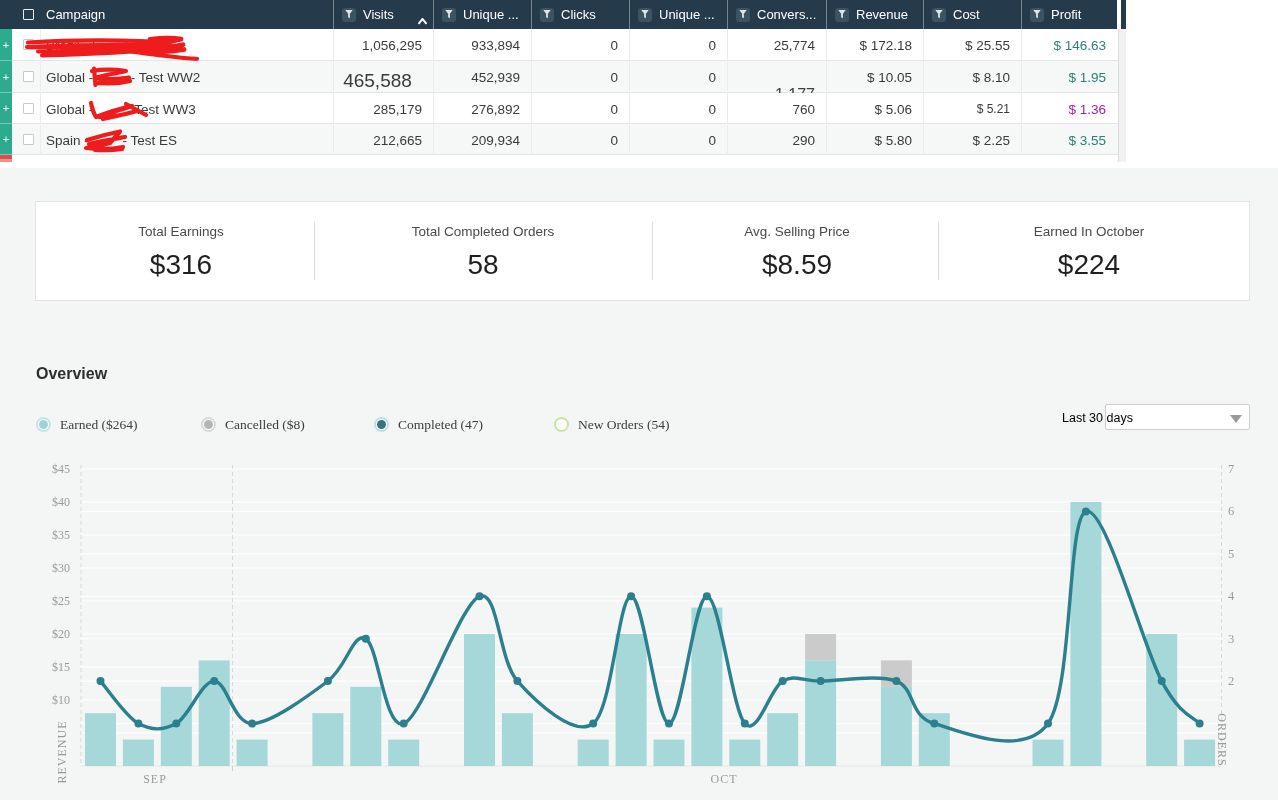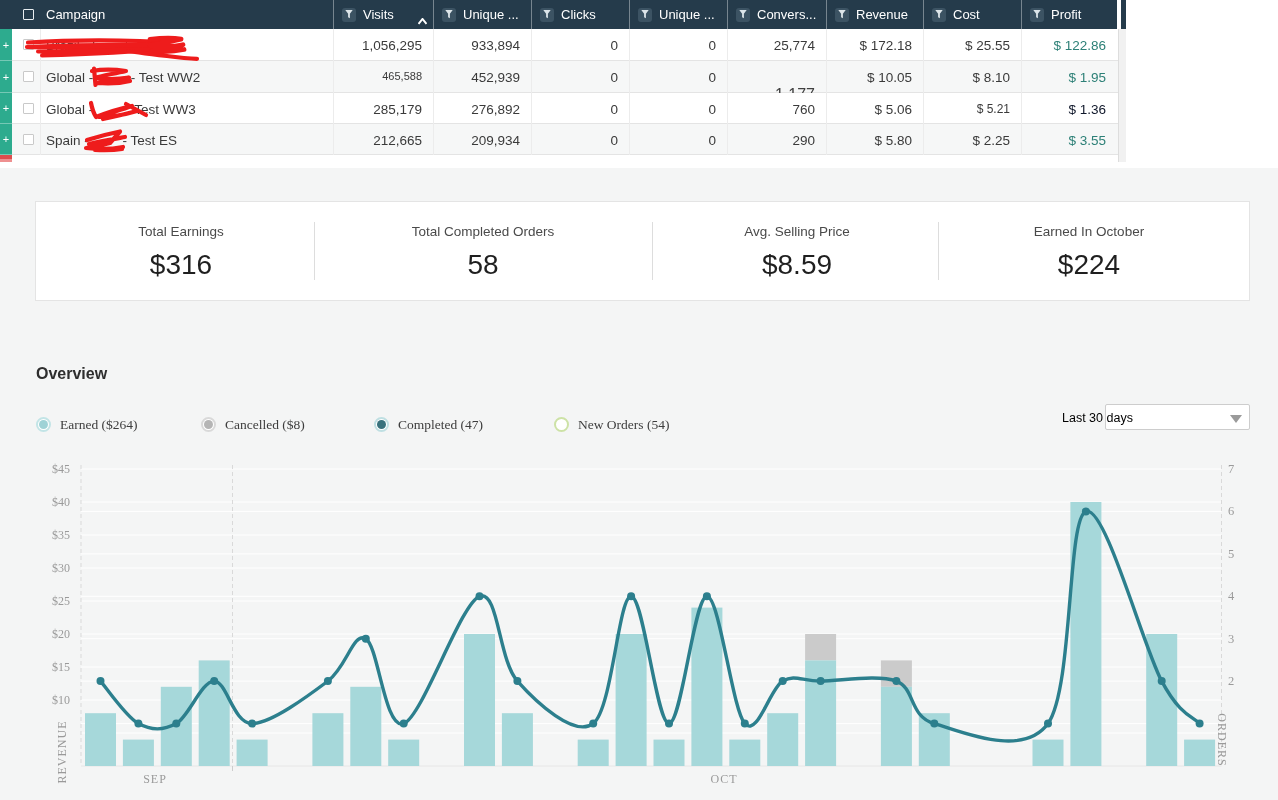--- a/index.html
+++ b/index.html
@@ -55,45 +55,45 @@
 <div style="position:absolute;left:0;top:29px;width:12px;height:32px;background:#2dab8e;border-bottom:1px solid rgba(255,255,255,.35);color:#fff;font-size:11px;text-align:center;line-height:32px;">+</div>
 <div style="position:absolute;left:23px;top:39px;width:11px;height:11px;border:1px solid #c9c9c9;border-radius:1px;background:#fff;"></div>
 <div style="position:absolute;left:46px;top:38px;font-size:13.5px;color:#3a3a3a;">Brazil - Incentive -</div>
 <div style="position:absolute;left:333px;top:38px;width:89px;text-align:right;font-size:13.5px;color:#3a3a3a;">1,056,295</div>
 <div style="position:absolute;left:433px;top:38px;width:87px;text-align:right;font-size:13.5px;color:#3a3a3a;padding-left:20px;">933,894</div>
 <div style="position:absolute;left:531px;top:38px;width:87px;text-align:right;font-size:13.5px;color:#3a3a3a;">0</div>
 <div style="position:absolute;left:629px;top:38px;width:87px;text-align:right;font-size:13.5px;color:#3a3a3a;">0</div>
 <div style="position:absolute;left:727px;top:38px;width:88px;text-align:right;font-size:13.5px;color:#3a3a3a;padding-left:12px;">25,774</div>
 <div style="position:absolute;left:826px;top:38px;width:86px;text-align:right;font-size:13.5px;color:#3a3a3a;">$ 172.18</div>
 <div style="position:absolute;left:923px;top:38px;width:87px;text-align:right;font-size:13.5px;color:#3a3a3a;">$ 25.55</div>
-<div style="position:absolute;left:1021px;top:38px;width:85px;text-align:right;font-size:13.5px;color:#2d8077;">$ 122.86</div>
+<div style="position:absolute;left:1021px;top:38px;width:85px;text-align:right;font-size:13.5px;color:#2d8077;">$ 146.63</div>
 <div style="position:absolute;left:12px;top:61px;width:1106px;height:32px;background:#f6f7f7;border-bottom:1px solid #e4e4e4;"></div>
 <div style="position:absolute;left:0;top:61px;width:12px;height:32px;background:#2dab8e;border-bottom:1px solid rgba(255,255,255,.35);color:#fff;font-size:11px;text-align:center;line-height:32px;">+</div>
 <div style="position:absolute;left:23px;top:71px;width:11px;height:11px;border:1px solid #c9c9c9;border-radius:1px;background:#fff;"></div>
 <div style="position:absolute;left:46px;top:70px;font-size:13.5px;color:#3a3a3a;white-space:pre;">Global - &nbsp;&nbsp;&nbsp;&nbsp;&nbsp;&nbsp;&nbsp;&nbsp; - Test WW2</div>
-<div style="position:absolute;left:333px;top:70px;width:89px;text-align:right;font-size:11px;color:#3a3a3a;">465,588</div>
+<div style="position:absolute;left:333px;top:70px;width:89px;text-align:center;font-size:19px;color:#3a3a3a;">465,588</div>
 <div style="position:absolute;left:433px;top:70px;width:87px;text-align:right;font-size:13.5px;color:#3a3a3a;">452,939</div>
 <div style="position:absolute;left:531px;top:70px;width:87px;text-align:right;font-size:13.5px;color:#3a3a3a;">0</div>
 <div style="position:absolute;left:629px;top:70px;width:87px;text-align:right;font-size:13.5px;color:#3a3a3a;">0</div>
 <div style="position:absolute;left:727px;top:86px;width:88px;text-align:right;font-size:16px;color:#404040;">1,177</div>
 <div style="position:absolute;left:826px;top:70px;width:86px;text-align:right;font-size:13.5px;color:#3a3a3a;">$ 10.05</div>
 <div style="position:absolute;left:923px;top:70px;width:87px;text-align:right;font-size:13.5px;color:#3a3a3a;">$ 8.10</div>
 <div style="position:absolute;left:1021px;top:70px;width:85px;text-align:right;font-size:13.5px;color:#2d8077;">$ 1.95</div>
 <div style="position:absolute;left:12px;top:93px;width:1106px;height:31px;background:#ffffff;border-bottom:1px solid #e4e4e4;"></div>
 <div style="position:absolute;left:0;top:93px;width:12px;height:31px;background:#2dab8e;border-bottom:1px solid rgba(255,255,255,.35);color:#fff;font-size:11px;text-align:center;line-height:31px;">+</div>
 <div style="position:absolute;left:23px;top:103px;width:11px;height:11px;border:1px solid #c9c9c9;border-radius:1px;background:#fff;"></div>
 <div style="position:absolute;left:46px;top:102px;font-size:13.5px;color:#3a3a3a;white-space:pre;">Global - &nbsp;&nbsp;&nbsp;&nbsp;&nbsp;&nbsp;&nbsp;&nbsp;&nbsp; Test WW3</div>
 <div style="position:absolute;left:333px;top:102px;width:89px;text-align:right;font-size:13.5px;color:#3a3a3a;">285,179</div>
 <div style="position:absolute;left:433px;top:102px;width:87px;text-align:right;font-size:13.5px;color:#3a3a3a;">276,892</div>
 <div style="position:absolute;left:531px;top:102px;width:87px;text-align:right;font-size:13.5px;color:#3a3a3a;">0</div>
 <div style="position:absolute;left:629px;top:102px;width:87px;text-align:right;font-size:13.5px;color:#3a3a3a;">0</div>
 <div style="position:absolute;left:727px;top:102px;width:88px;text-align:right;font-size:13.5px;color:#3a3a3a;">760</div>
 <div style="position:absolute;left:826px;top:102px;width:86px;text-align:right;font-size:13.5px;color:#3a3a3a;">$ 5.06</div>
 <div style="position:absolute;left:923px;top:102px;width:87px;text-align:right;font-size:12px;color:#3a3a3a;">$ 5.21</div>
-<div style="position:absolute;left:1021px;top:102px;width:85px;text-align:right;font-size:13.5px;color:#0f172a;">$ 1.36</div>
+<div style="position:absolute;left:1021px;top:102px;width:85px;text-align:right;font-size:13.5px;color:#a21caf;">$ 1.36</div>
 <div style="position:absolute;left:12px;top:124px;width:1106px;height:31px;background:#f6f7f7;border-bottom:1px solid #e4e4e4;"></div>
 <div style="position:absolute;left:0;top:124px;width:12px;height:31px;background:#2dab8e;border-bottom:1px solid rgba(255,255,255,.35);color:#fff;font-size:11px;text-align:center;line-height:31px;">+</div>
 <div style="position:absolute;left:23px;top:134px;width:11px;height:11px;border:1px solid #c9c9c9;border-radius:1px;background:#fff;"></div>
 <div style="position:absolute;left:46px;top:133px;font-size:13.5px;color:#3a3a3a;white-space:pre;">Spain - &nbsp;&nbsp;&nbsp;&nbsp;&nbsp;&nbsp;&nbsp; - Test ES</div>
 <div style="position:absolute;left:333px;top:133px;width:89px;text-align:right;font-size:13.5px;color:#3a3a3a;">212,665</div>
 <div style="position:absolute;left:433px;top:133px;width:87px;text-align:right;font-size:13.5px;color:#3a3a3a;">209,934</div>
 <div style="position:absolute;left:531px;top:133px;width:87px;text-align:right;font-size:13.5px;color:#3a3a3a;">0</div>
 <div style="position:absolute;left:629px;top:133px;width:87px;text-align:right;font-size:13.5px;color:#3a3a3a;">0</div>
 <div style="position:absolute;left:727px;top:133px;width:88px;text-align:right;font-size:13.5px;color:#3a3a3a;">290</div>
 <div style="position:absolute;left:826px;top:133px;width:86px;text-align:right;font-size:13.5px;color:#3a3a3a;">$ 5.80</div>

